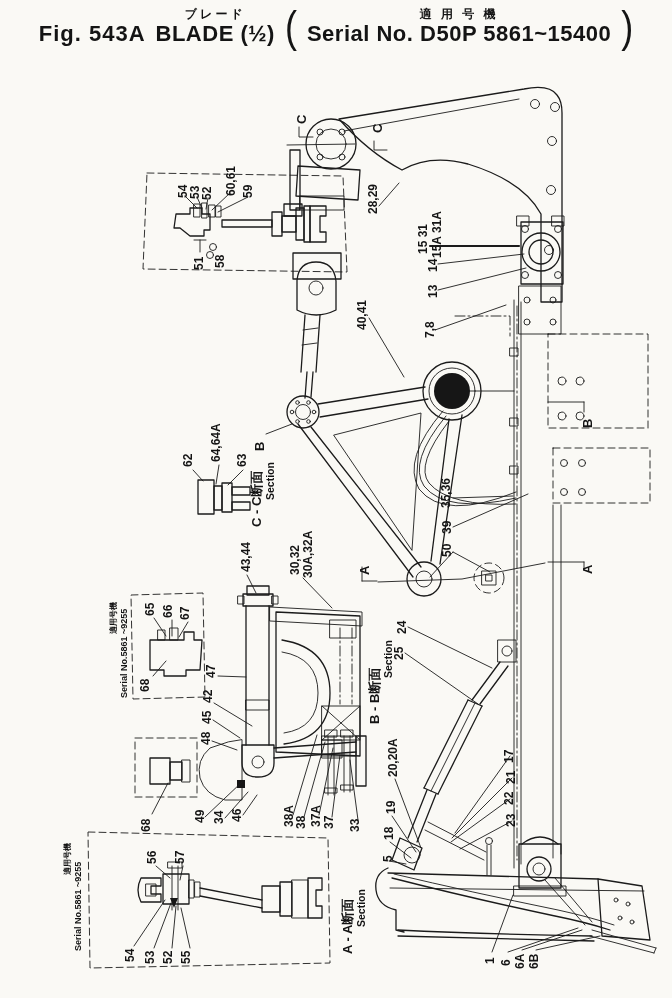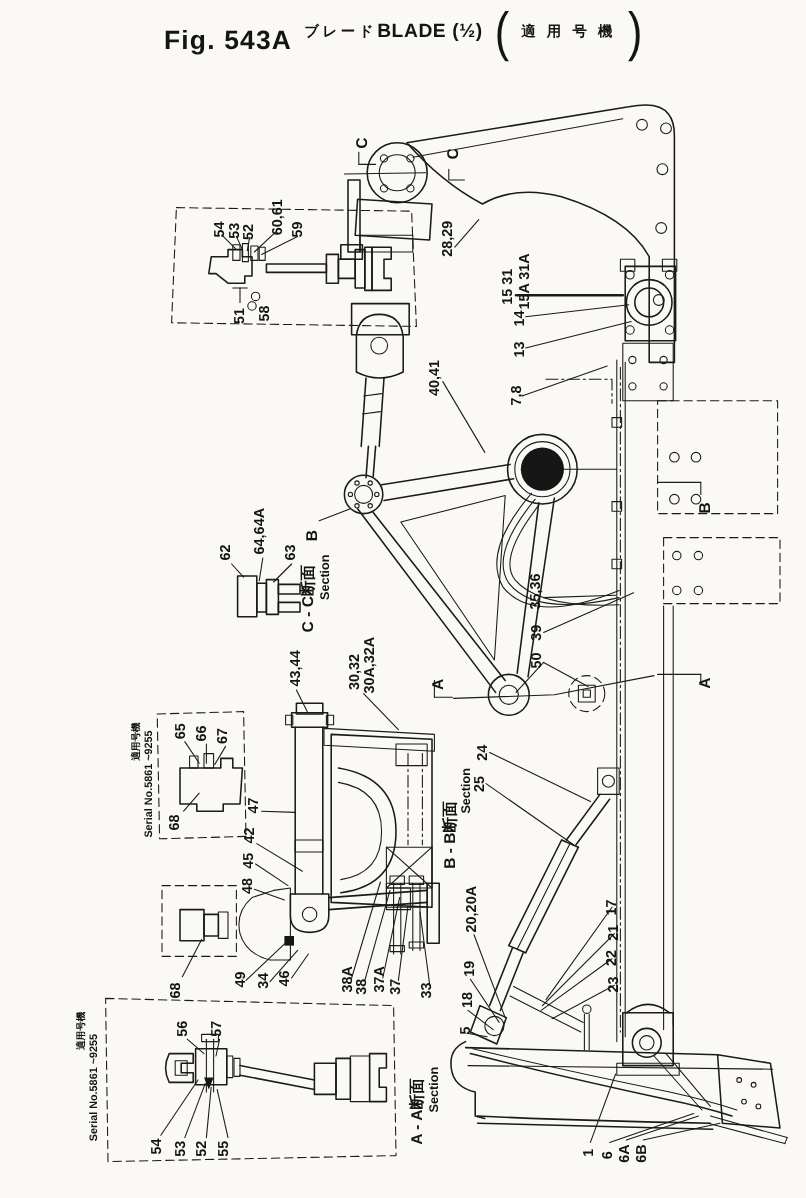--- a/index.html
+++ b/index.html
@@ -1,23 +1,23 @@
 <!DOCTYPE html>
 <html><head>
 <meta charset="utf-8">
 <style>
   html,body{margin:0;padding:0;}
   body{width:672px;height:998px;position:relative;background:#faf9f5;overflow:hidden;
        font-family:"Liberation Sans",sans-serif;}
   .header{position:absolute;top:6px;left:0;right:0;display:flex;justify-content:center;
           align-items:center;gap:10px;color:#141414;font-weight:700;}
-  .t-col{display:flex;flex-direction:row;align-items:center;line-height:1.1;text-align:center;}
+  .t-col{display:flex;flex-direction:column;align-items:center;line-height:1.1;text-align:center;}
   .fig{font-size:22px;align-self:flex-end;padding-bottom:1px;letter-spacing:1px;}
   .jp{font-size:12px;letter-spacing:3px;}
-  .en{font-size:16px;letter-spacing:0.5px;}
+  .en{font-size:22px;letter-spacing:0.5px;}
   .paren{font-size:36px;font-weight:400;transform:scaleY(1.25);color:#141414;}
   svg{position:absolute;left:0;top:0;}
   .ln{fill:none;stroke:#1b1b1b;stroke-width:1.3;stroke-linecap:round;stroke-linejoin:round;}
   .thin{stroke-width:0.9;}
   .thick{stroke-width:2.1;}
   .ld{fill:none;stroke:#1b1b1b;stroke-width:0.9;stroke-linecap:round;}
   .dash{stroke-dasharray:7 4;}
   .dashdot{stroke-dasharray:10 3 2 3;}
   .callout{font:700 12px "Liberation Sans",sans-serif;fill:#141414;}
   .seclbl{font:700 13px "Liberation Sans",sans-serif;fill:#141414;}
@@ -31,20 +31,21 @@
 
 <div class="header">
   <span class="fig">Fig. 543A</span>
   <span class="t-col">
     <span class="jp">ブレード</span>
     <span class="en">BLADE (½)</span>
   </span>
   <span class="paren">(</span>
   <span class="t-col">
     <span class="jp">適 用 号 機</span>
+    <span class="en">Serial No. D50P 5861~15400</span>
   </span>
   <span class="paren">)</span>
 </div>
 
 <svg width="672" height="998" viewBox="0 0 672 998">
 
   <g>
     <polygon class="ln dash thin" points="147,173 343,176 347,272 143,269"></polygon>
     <path class="ln" d="M176,214 h14 v-6 h12 v6 h8 v16 h-6 v6 h-14 l-10,-8 h-6 z"></path>
     <rect class="ln thin" x="194" y="204" width="6" height="13"></rect>

